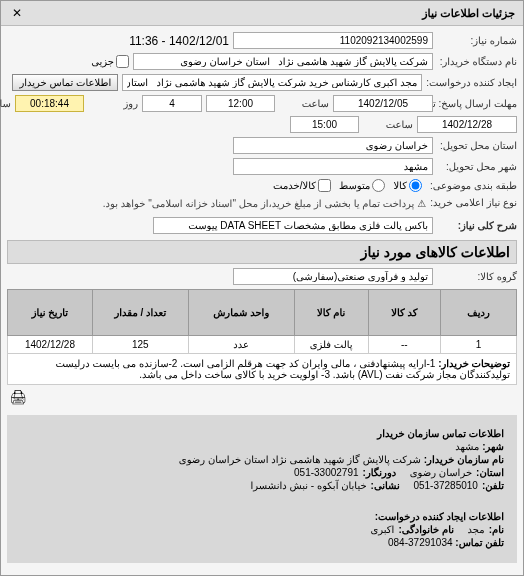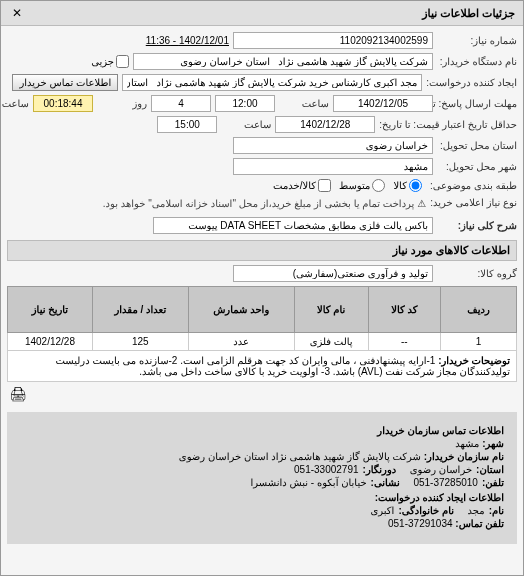--- a/index.html
+++ b/index.html
@@ -50,21 +50,21 @@
       background: #fff;
       border: 1px solid #aaa;
       padding: 2px 4px;
       font-size: 10px;
       font-family: inherit;
       direction: rtl;
     }
     .input-wide { width: 300px; }
     .input-med { width: 200px; }
     .input-date { width: 100px; text-align: center; }
-    .input-time { width: 60px; text-align: center; }
+    .input-time { width: 69px; text-align: center; }
     .input-num { width: 60px; text-align: center; }
     .btn {
       background: linear-gradient(#fefefe, #ddd);
       border: 1px solid #888;
       padding: 2px 6px;
       font-size: 10px;
       cursor: pointer;
       font-family: inherit;
     }
     .btn-yellow {
@@ -76,21 +76,21 @@
     .check-item { display: flex; align-items: center; gap: 2px; font-size: 10px; }
     .note-text {
       font-size: 10px;
       color: #444;
       margin-top: 2px;
     }
     .section-header {
       background: #ddd;
       padding: 3px 6px;
       font-weight: bold;
-      font-size: 11px;
+      font-size: 14px;
       margin-top: 6px;
       border: 1px solid #bbb;
     }
     .table {
       width: 100%;
       border-collapse: collapse;
       margin-top: 4px;
       font-size: 10px;
     }
     .table th {
@@ -136,21 +136,21 @@
   <div class="title-bar">
     <span class="title-text">جزئیات اطلاعات نیاز</span>
     <span class="close-x">✕</span>
   </div>
 
   <div class="content">
 
     <div class="row">
       <span class="label">شماره نیاز:</span>
       <input class="input input-med" readonly="" value="1102092134002599" style="">
-      <span style="text-decoration: underline; font-size:10px;">1402/12/01 - 11:36</span>
+      <span style="font-size:12px;">1402/12/01 - 11:36</span>
     </div>
 
     <div class="row">
       <span class="label">نام دستگاه خریدار:</span>
       <input class="input input-wide" readonly="" value="شرکت پالایش گاز شهید هاشمی نژاد   استان خراسان رضوی" style="">
       <label class="check-item">
         <input type="checkbox" style="">
         <span>جزیی</span>
       </label>
     </div>
@@ -166,21 +166,20 @@
       <input class="input input-date" value="1402/12/05" style="">
       <span class="label label-sm">ساعت</span>
       <input class="input input-time" value="12:00" style="">
       <input class="input input-num" value="4" style="">
       <span class="label label-sm">روز</span>
       <input class="input input-time btn-yellow ltr" readonly="" style="background: rgb(255, 243, 176);" value="00:18:44">
       <span class="label label-sm">ساعت باقی مانده</span>
     </div>
 
     <div class="row">
-      <span class="label">حداقل تاریخ اعتبار قیمت: تا تاریخ:</span>
       <input class="input input-date" value="1402/12/28" style="">
       <span class="label label-sm">ساعت</span>
       <input class="input input-time" value="15:00" style="">
     </div>
 
     <div class="row">
       <span class="label">استان محل تحویل:</span>
       <input class="input input-med" readonly="" value="خراسان رضوی" style="">
     </div>
 
@@ -272,28 +271,28 @@
         <span class="bold">دورنگار:</span>
         <span class="ltr">051-33002791</span>
       </div>
       <div class="bottom-row flex-wrap">
         <span class="bold">تلفن:</span>
         <span class="ltr">051-37285010</span>
         &nbsp;&nbsp;
         <span class="bold">نشانی:</span>
         <span>خیابان آبکوه - نبش دانشسرا</span>
       </div>
-      <div class="bottom-row bold" style="margin-top:4px;">اطلاعات ایجاد کننده درخواست:</div>
+      <div class="bottom-row bold" style="margin-top:20px;">اطلاعات ایجاد کننده درخواست:</div>
       <div class="bottom-row flex-wrap">
         <span class="bold">نام:</span>
         <span>مجد</span>
         &nbsp;&nbsp;
         <span class="bold">نام خانوادگی:</span>
         <span>اکبری</span>
       </div>
       <div class="bottom-row">
         <span class="bold">تلفن تماس:</span>
-        <span class="ltr">051-37291034</span>
+        <span class="ltr">084-37291034</span>
       </div>
     </div>
 
   </div>
 </div>
 
 </body></html>

